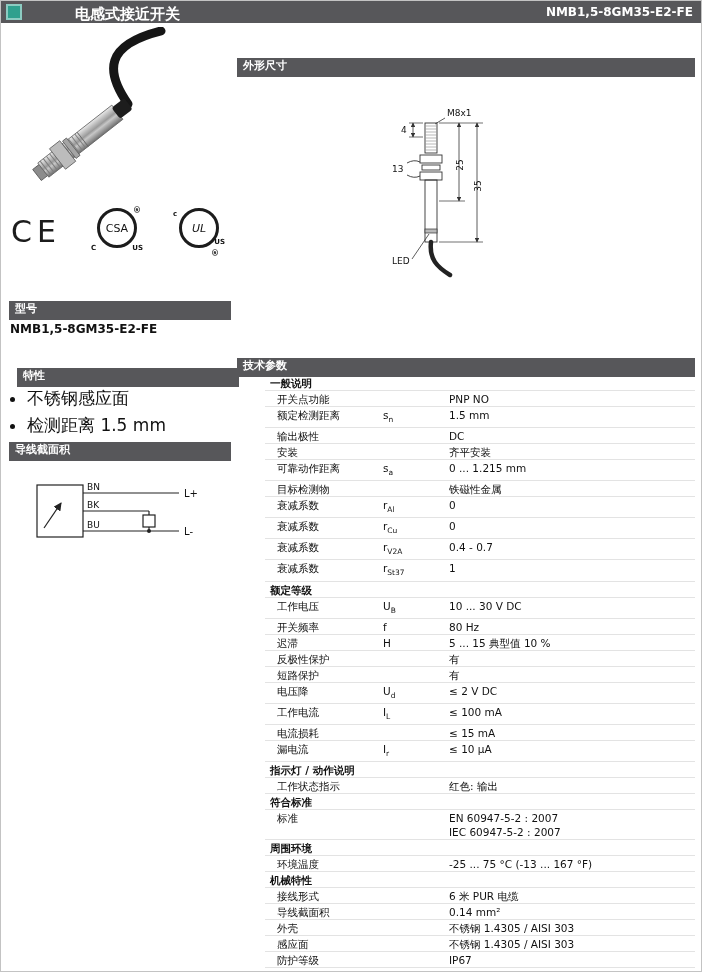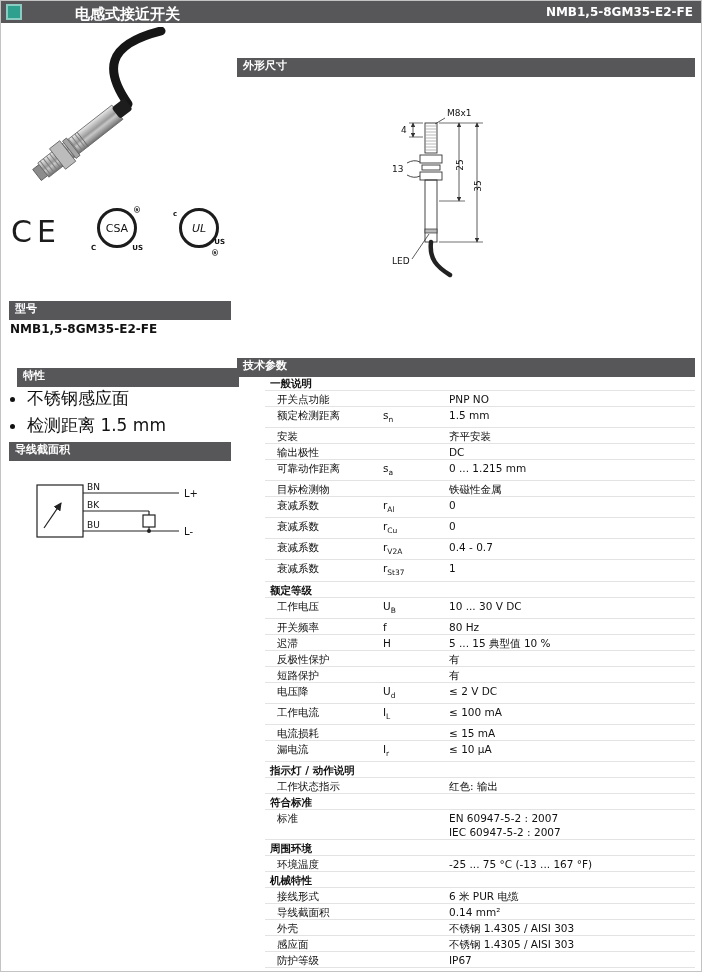--- a/index.html
+++ b/index.html
@@ -197,28 +197,28 @@
         <div class="tc tl">开关点功能</div>
         <div class="tc ts"></div>
         <div class="tc tv">PNP  NO</div>
       </div>
       <div class="trow">
         <div class="tc tl">额定检测距离</div>
         <div class="tc ts">s<sub>n</sub></div>
         <div class="tc tv">1.5 mm</div>
       </div>
       <div class="trow">
+        <div class="tc tl">输出极性</div>
+        <div class="tc ts"></div>
+        <div class="tc tv">DC</div>
+      </div>
+      <div class="trow">
         <div class="tc tl">安装</div>
         <div class="tc ts"></div>
         <div class="tc tv">齐平安装</div>
-      </div>
-      <div class="trow">
-        <div class="tc tl">输出极性</div>
-        <div class="tc ts"></div>
-        <div class="tc tv">DC</div>
       </div>
       <div class="trow">
         <div class="tc tl">可靠动作距离</div>
         <div class="tc ts">s<sub>a</sub></div>
         <div class="tc tv">0 ... 1.215 mm</div>
       </div>
       <div class="trow">
         <div class="tc tl">目标检测物</div>
         <div class="tc ts"></div>
         <div class="tc tv">铁磁性金属</div>

